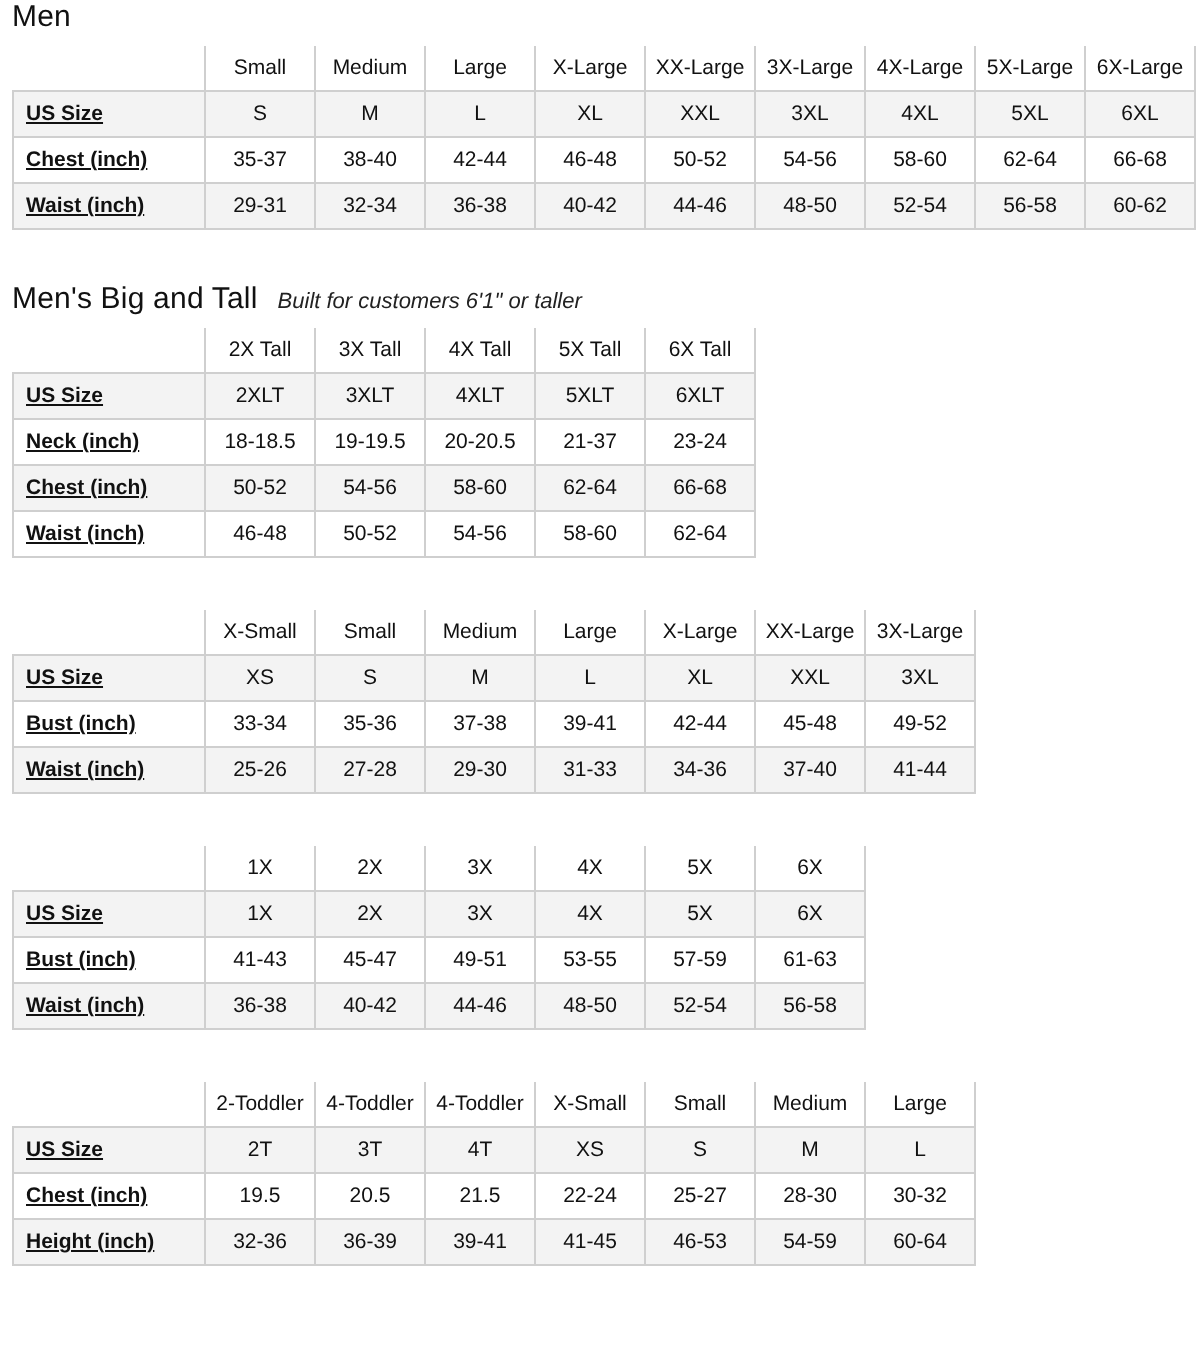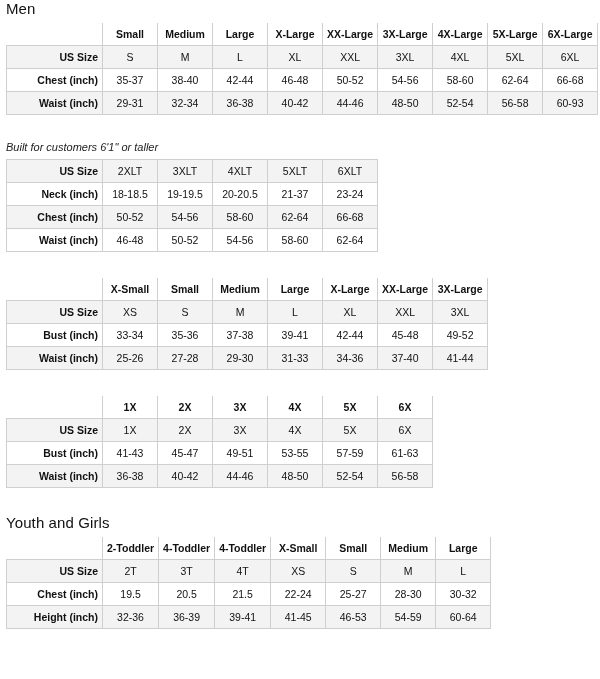--- a/index.html
+++ b/index.html
@@ -49,31 +49,32 @@
     border: 1px solid #cfcfcf;
     height: 22px;
     padding: 0 4px;
     text-align: center;
     vertical-align: middle;
     font-weight: normal;
     white-space: nowrap;
   }
   table.size-table tr.header-row td {
     border-top: none;
-    font-weight: bold;
+    font-weight: normal;
     font-size: 10.5px;
   }
   table.size-table tr.header-row td.corner {
     border: none;
     background: #ffffff;
   }
   table.size-table td.rowlabel {
-    text-align: right;
+    text-align: left;
     font-weight: bold;
     padding-left: 6px;
+    text-decoration: underline;
   }
   tr.shaded td {
     background: #f3f3f3;
   }
   .spacer-lg { height: 26px; }
 </style>
 </head>
 <body>
 
 <div class="page">
@@ -134,40 +135,49 @@
           <tr class="shaded">
             <td class="rowlabel">Waist (inch)</td>
             <td>29-31</td>
             <td>32-34</td>
             <td>36-38</td>
             <td>40-42</td>
             <td>44-46</td>
             <td>48-50</td>
             <td>52-54</td>
             <td>56-58</td>
-            <td>60-93</td>
+            <td>60-62</td>
           </tr>
         </tbody>
       </table>
     </div>
     <div class="spacer-lg"></div>
     <div class="section">
       <div class="section-head">
+        <div class="section-title">Men's Big and Tall</div>
         <div class="section-sub">Built for customers 6'1" or taller</div>
       </div>
       <table class="size-table">
         <colgroup>
           <col style="width: 96px;">
           <col style="width: 55px;">
           <col style="width: 55px;">
           <col style="width: 55px;">
           <col style="width: 55px;">
           <col style="width: 55px;">
         </colgroup>
         <tbody>
+          <tr class="header-row">
+            <td class="corner"></td>
+            <td>2X Tall</td>
+            <td>3X Tall</td>
+            <td>4X Tall</td>
+            <td>5X Tall</td>
+            <td>6X Tall</td>
+          </tr>
           <tr class="shaded">
             <td class="rowlabel">US Size</td>
             <td>2XLT</td>
             <td>3XLT</td>
             <td>4XLT</td>
             <td>5XLT</td>
             <td>6XLT</td>
           </tr>
           <tr>
             <td class="rowlabel">Neck (inch)</td>
@@ -300,23 +310,20 @@
             <td>44-46</td>
             <td>48-50</td>
             <td>52-54</td>
             <td>56-58</td>
           </tr>
         </tbody>
       </table>
     </div>
     <div class="spacer-lg"></div>
     <div class="section">
-      <div class="section-head">
-        <div class="section-title">Youth and Girls</div>
-      </div>
       <table class="size-table">
         <colgroup>
           <col style="width: 96px;">
           <col style="width: 55px;">
           <col style="width: 55px;">
           <col style="width: 55px;">
           <col style="width: 55px;">
           <col style="width: 55px;">
           <col style="width: 55px;">
           <col style="width: 55px;">

